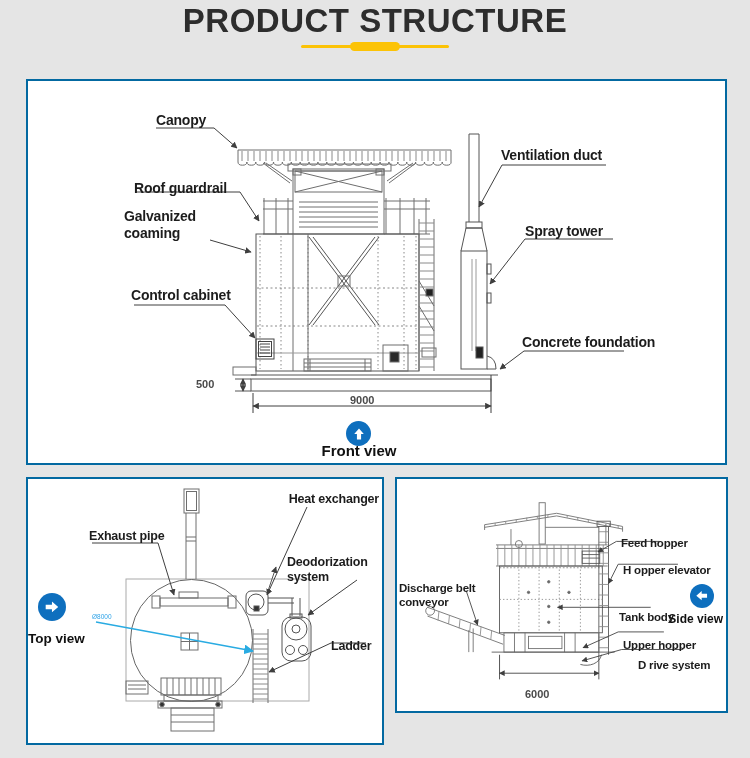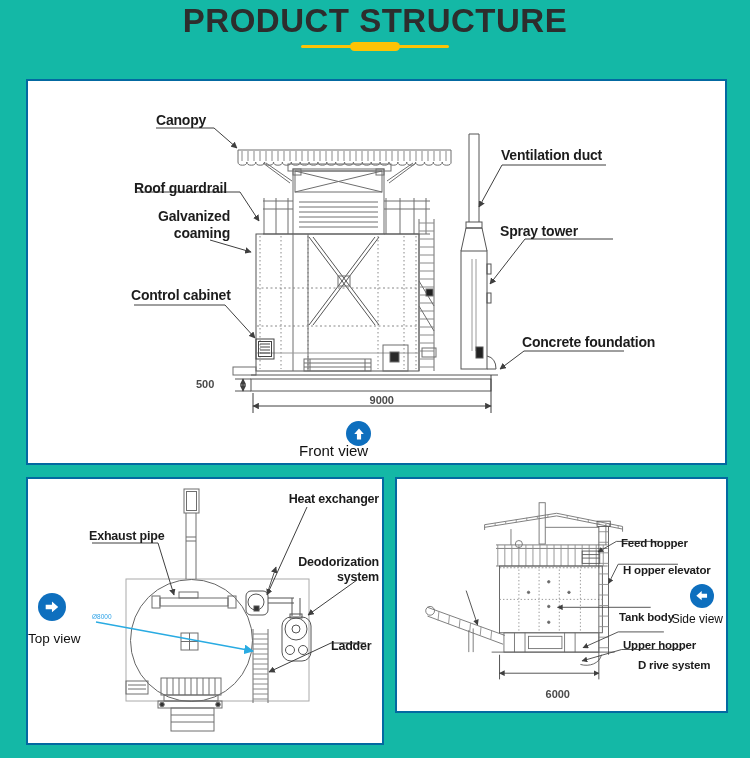--- a/index.html
+++ b/index.html
@@ -1,38 +1,38 @@
 <!DOCTYPE html>
 <html><head>
 <meta charset="utf-8">
 <style>
   html,body{margin:0;padding:0;background:#fff}
   body{width:750px;height:758px;font-family:"Liberation Sans",sans-serif;position:relative}
-  .canvas{position:relative;width:750px;height:758px;background:#14b8a6;overflow:hidden}
+  .canvas{position:relative;width:750px;height:758px;background:#e5e5e5;overflow:hidden}
   .page-title{position:absolute;top:0;left:0;width:100%;margin:0;text-align:center;
     font-size:33px;font-weight:bold;color:#2d2d2d;letter-spacing:.5px;line-height:42px}
   .accent{position:absolute;top:42px;left:50%;transform:translateX(-50%);width:148px;height:9px}
   .accent-line{position:absolute;top:3px;left:0;width:100%;height:3px;background:#FCC306;border-radius:2px}
   .accent-pill{position:absolute;top:0;left:50%;transform:translateX(-50%);width:50px;height:9px;background:#FCC306;border-radius:5px}
   .panel{position:absolute;border:2px solid #0369a1;background:#fff;box-sizing:border-box}
   .panel-front{left:26px;top:79px;width:701px;height:386px}
   .panel-top{left:26px;top:477px;width:358px;height:268px}
   .panel-side{left:395px;top:477px;width:333px;height:236px}
   svg.draw{position:absolute;left:0;top:0;width:100%;height:100%}
   .lbl{position:absolute;font-weight:bold;color:#1c1c1c;white-space:nowrap;line-height:1.18;letter-spacing:-.2px}
   .panel-front .lbl{font-size:14px}
   .panel-top .lbl{font-size:12.5px}
   .panel-side .lbl{font-size:11.5px}
-  .lbl.wrap{white-space:normal;text-align:right}
+  .lbl.wrap{white-space:normal;text-align:left}
   .dim{position:absolute;font-size:11px;font-weight:bold;color:#4a4a4a;white-space:nowrap}
-  .dim.center{text-align:right}
+  .dim.center{text-align:left}
   .dim-blue{position:absolute;font-size:6.5px;color:#2fa3e8;white-space:nowrap}
   .badge{position:absolute;border-radius:50%;background:#0E6FBE;display:flex;align-items:center;justify-content:center}
   .badge svg{width:64%;height:64%;display:block}
-  .viewname{position:absolute;font-weight:normal;color:#111;white-space:nowrap}
+  .viewname{position:absolute;font-weight:bold;color:#111;text-align:center;white-space:nowrap}
 </style>
 </head>
 <body>
 
 <div class="canvas">
 
   <h1 class="page-title">PRODUCT STRUCTURE</h1>
   <div class="accent">
     <span class="accent-line"></span>
     <span class="accent-pill"></span>
@@ -134,21 +134,21 @@
           <path d="M585 158 H497 L462 203" marker-end="url(#af)"></path>
           <path d="M596 270 H496 L472 288" marker-end="url(#af)"></path>
         </g>
       </g>
     </svg>
 
     <div class="lbl" style="left:128px;top:31px">Canopy</div>
     <div class="lbl" style="left:473px;top:66px">Ventilation duct</div>
     <div class="lbl" style="left:106px;top:99px">Roof guardrail</div>
     <div class="lbl wrap" style="left:96px;top:127px;width:106px">Galvanized coaming</div>
-    <div class="lbl" style="left:472px;top:142px">Spray tower</div>
+    <div class="lbl" style="left:497px;top:142px">Spray tower</div>
     <div class="lbl" style="left:103px;top:206px">Control cabinet</div>
     <div class="lbl" style="left:494px;top:253px">Concrete foundation</div>
 
     <div class="dim" style="left:168px;top:297px">500</div>
     <div class="dim center" style="left:322px;top:313px;width:44px">9000</div>
 
     <div class="badge" style="left:318px;top:340px;width:25px;height:25px">
       <svg viewBox="0 0 20 20">
           <path d="M10 3 L16 10 H12.6 V17 H7.4 V10 H4 Z" fill="#fff"></path>
         </svg>
@@ -300,20 +300,21 @@
           <path d="M56 127 L69 166" marker-end="url(#as)"></path>
           <path d="M281 174 H229 L189 192" marker-end="url(#as)"></path>
           <path d="M303 194 H233 L188 207" marker-end="url(#as)"></path>
         </g>
       </g>
     </svg>
 
     <div class="lbl" style="left:224px;top:58px">Feed hopper</div>
     <div class="lbl" style="left:226px;top:85px">H opper elevator</div>
     <div class="lbl" style="left:222px;top:132px">Tank body</div>
+    <div class="lbl wrap" style="left:2px;top:103px;width:86px;font-size:11.5px">Discharge belt conveyor</div>
     <div class="lbl" style="left:226px;top:160px">Upper hopper</div>
     <div class="lbl" style="left:241px;top:180px">D rive system</div>
     <div class="dim center" style="left:128px;top:209px;width:45px">6000</div>
 
     <div class="badge" style="left:293px;top:105px;width:24px;height:24px">
       <svg viewBox="0 0 20 20" style="transform:rotate(-90deg)">
           <path d="M10 3 L16 10 H12.6 V17 H7.4 V10 H4 Z" fill="#fff"></path>
         </svg>
     </div>
     <div class="viewname" style="right:3px;top:133px;font-size:12px">Side view</div>

